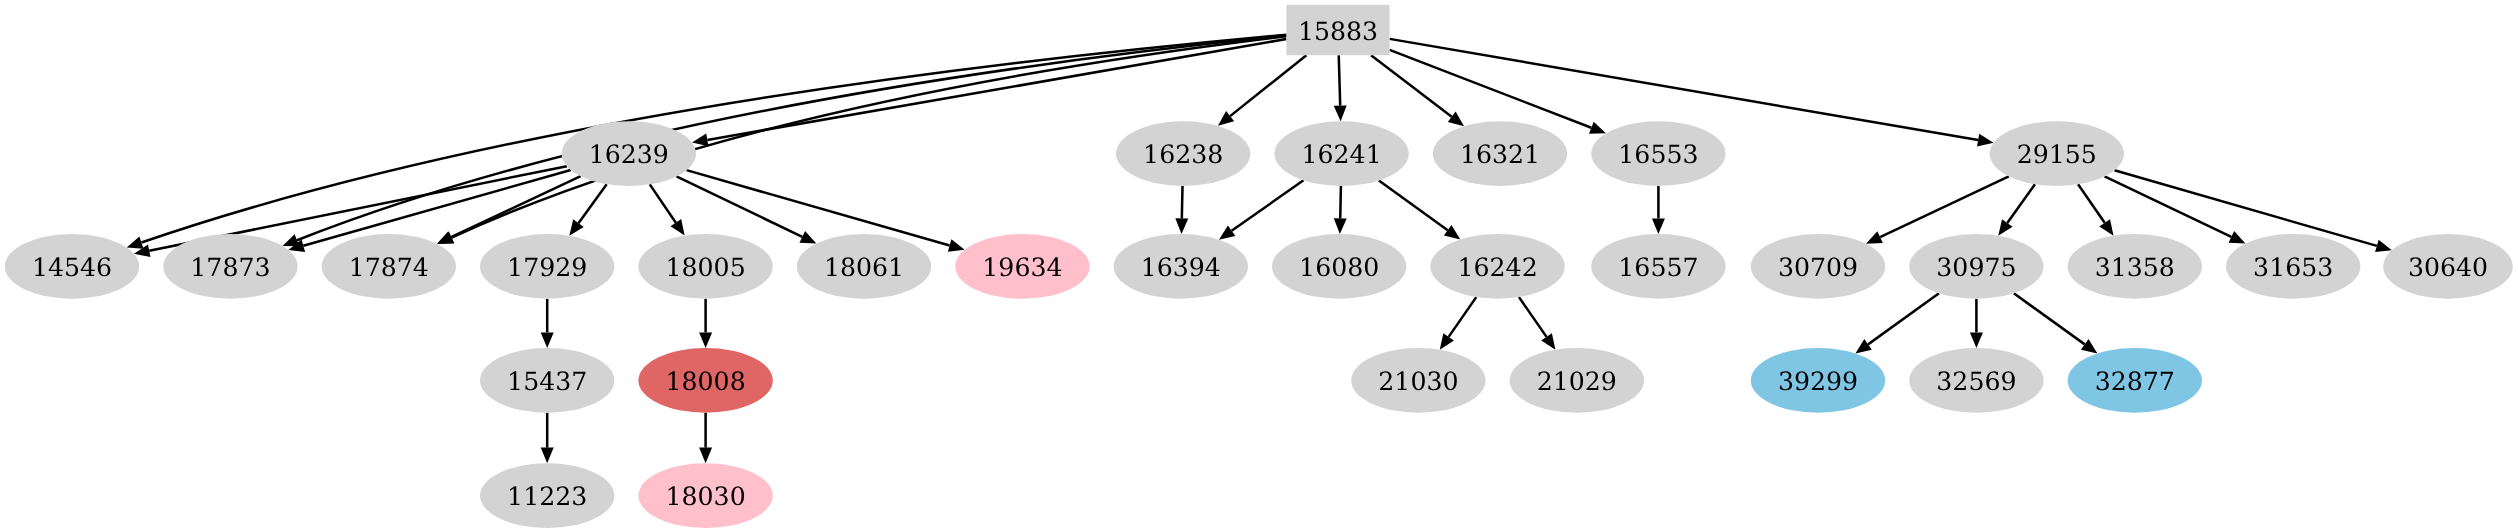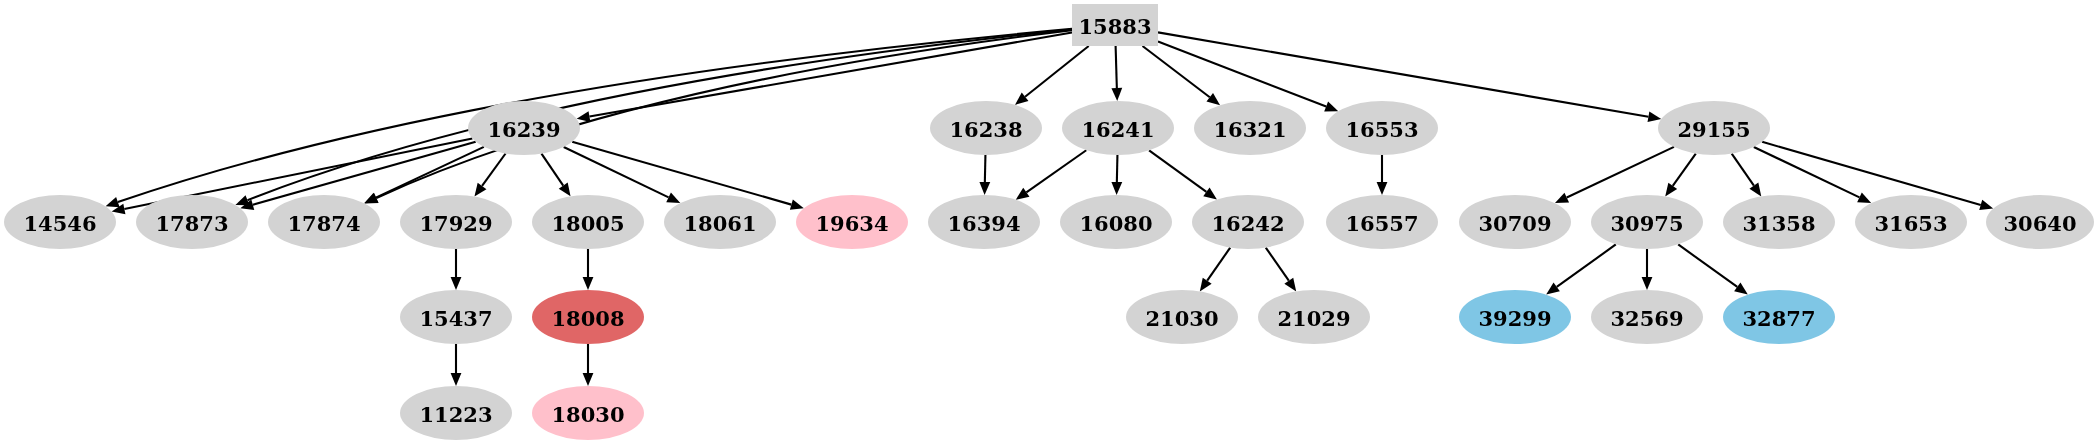--- a/index.html
+++ b/index.html
@@ -10,21 +10,20 @@
   body {
     width: 2098px;
     height: 443px;
     font-family: "DejaVu Serif", "Liberation Serif", serif;
     overflow: hidden;
   }
   #graph-root {
     position: relative;
     width: 2098px;
     height: 443px;
-    font-weight: bold;
   }
   svg#graph-svg {
     display: block;
     width: 2098px;
     height: 443px;
   }
   .node-shape {
     stroke: none;
   }
   .node-label {

